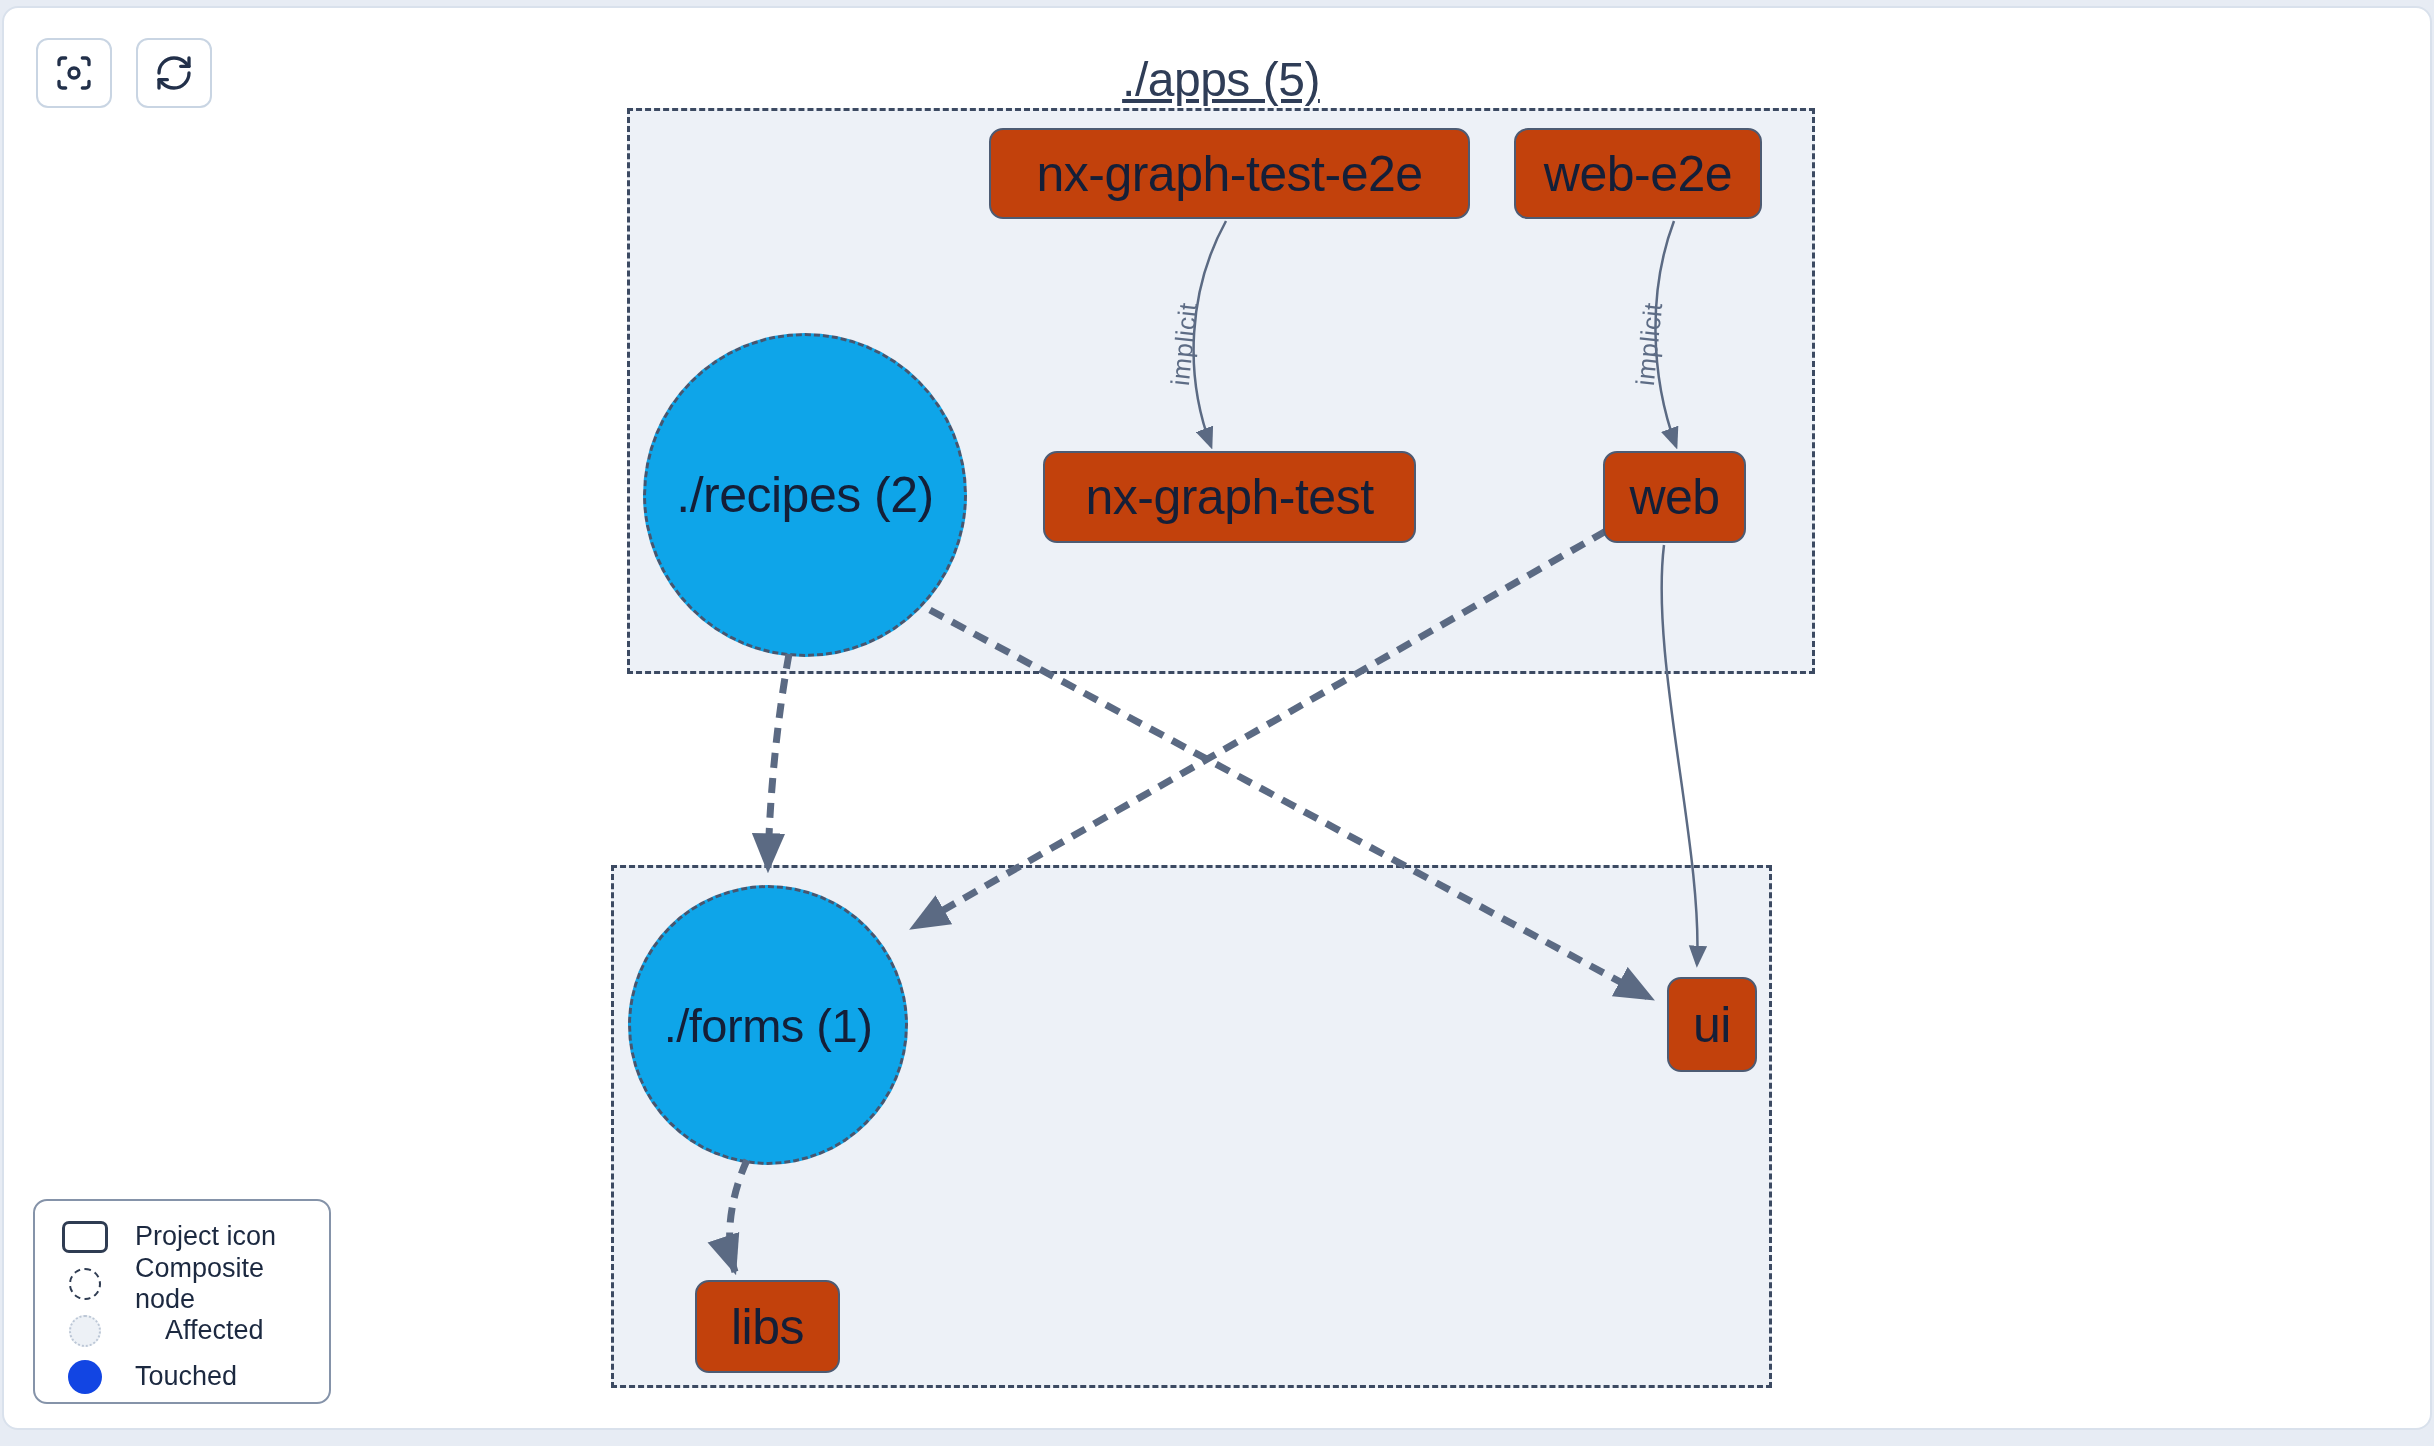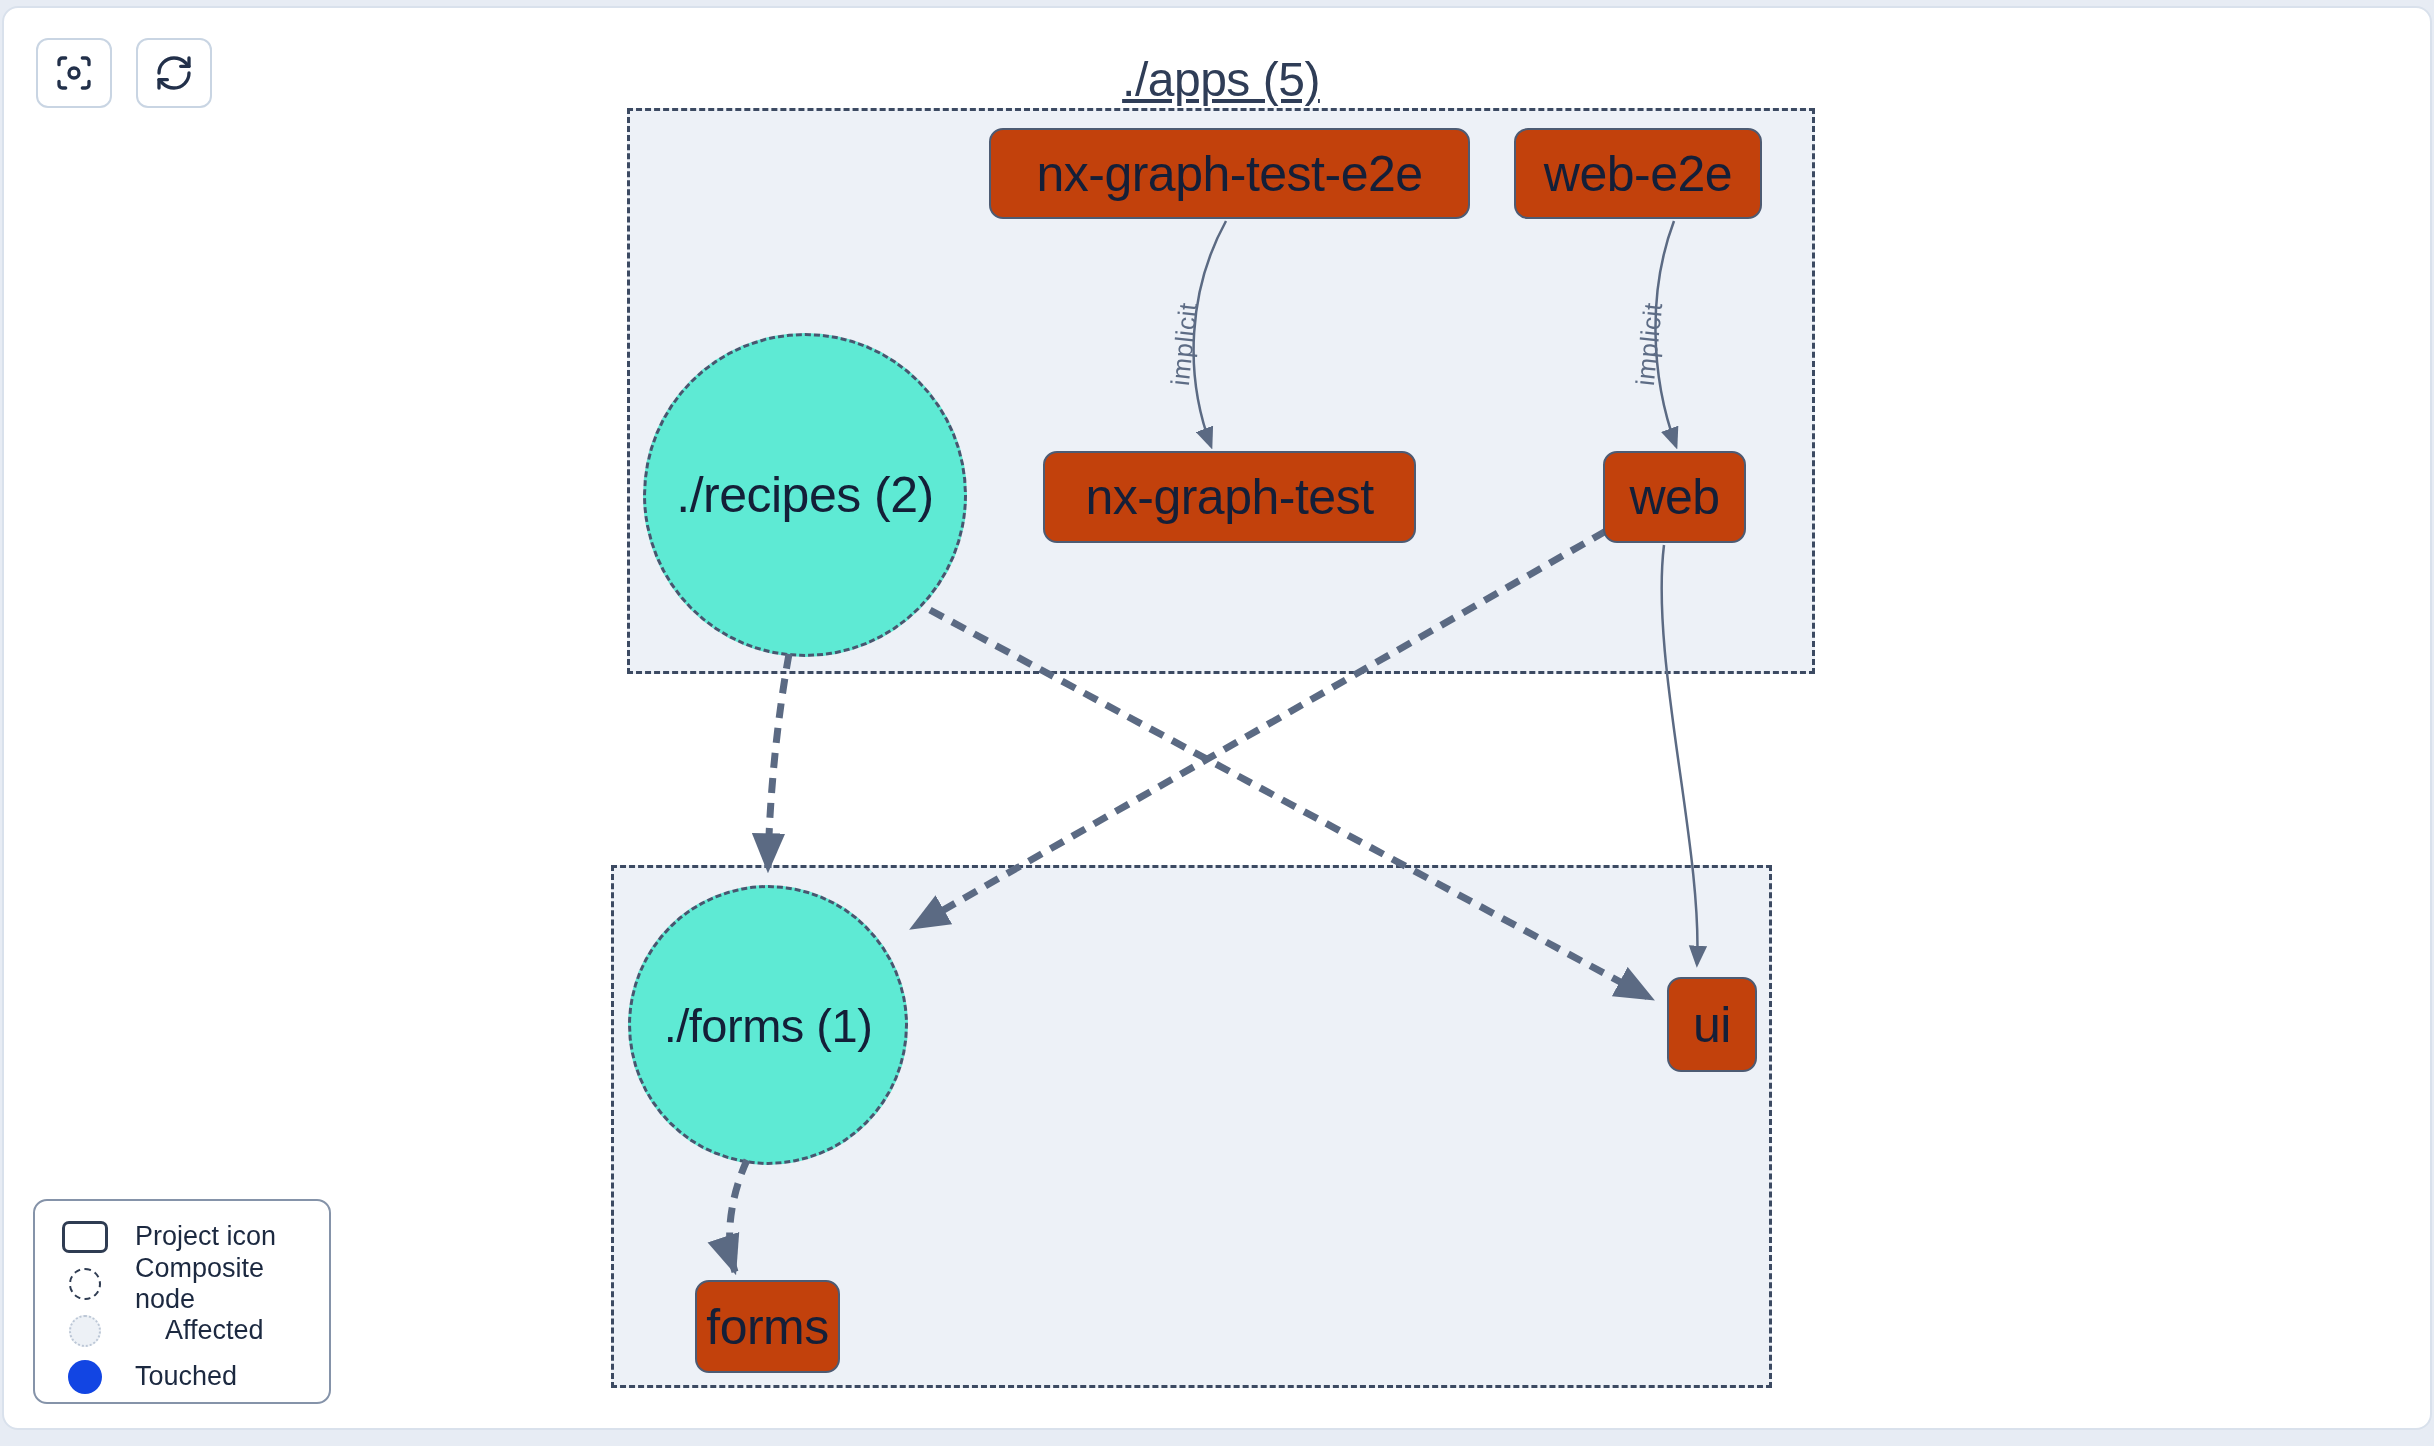--- a/index.html
+++ b/index.html
@@ -38,21 +38,21 @@
   
   .proj-node {
     position:absolute; background:#c2410c; border:2px solid #4d5b73;
     border-radius:14px; display:flex; align-items:center; justify-content:center;
     font-size:50px; color:#141f38; letter-spacing:-0.5px; cursor:pointer;
     z-index:30;
   }
 
   
   .comp-circle {
-    position:absolute; background:#5eead4; border:3px dashed #47566f;
+    position:absolute; background:#0ea5e9; border:3px dashed #47566f;
     border-radius:50%; display:flex; align-items:center; justify-content:center;
     font-size:50px; color:#141f38; letter-spacing:-0.5px; cursor:pointer;
     z-index:10;
   }
 
   .edge-layer { position:absolute; left:0; top:0; z-index:20; pointer-events:none; }
   .edge-label {
     font-size:26px; fill:#5d6c85; letter-spacing:0.5px;
   }
 
@@ -147,21 +147,21 @@
   <div class="proj-node" style="left:1043px; top:451px; width:373px; height:92px;">
     <span>nx-graph-test</span>
   </div>
   <div class="proj-node" style="left:1603px; top:451px; width:143px; height:92px;">
     <span>web</span>
   </div>
   <div class="proj-node" style="left:1667px; top:977px; width:90px; height:95px;">
     <span>ui</span>
   </div>
   <div class="proj-node" style="left:695px; top:1280px; width:145px; height:93px;">
-    <span>forms</span>
+    <span>libs</span>
   </div>
 
   <div class="legend">
     <div class="legend-row" style="top:12px;">
       <div class="legend-icon-cell">
           <span class="lg-rect"></span>
         </div>
       <span class="legend-label">Project icon</span>
     </div>
     <div class="legend-row" style="top:59px;">

